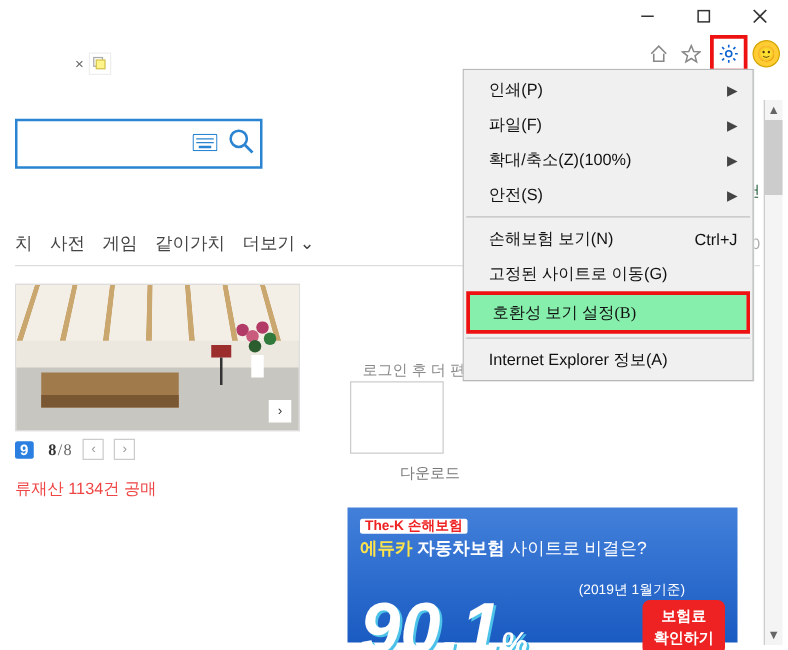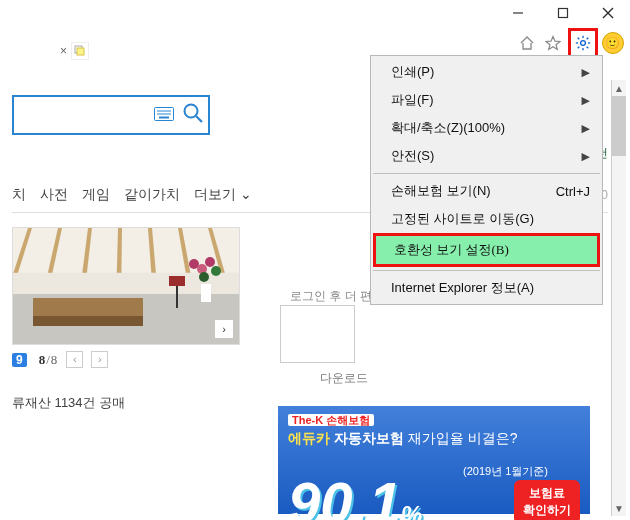--- a/index.html
+++ b/index.html
@@ -58,21 +58,21 @@
 .photo .flowers .p1{left:0;top:2px;} .photo .flowers .p2{left:8px;top:7px;background:#c95c7d;}
 .photo .flowers .p3{left:16px;top:0;} .photo .flowers .p4{left:22px;top:9px;background:#327a3b;}
 .photo .flowers .p5{left:10px;top:15px;background:#2c5d2e;}
 .photo .flowers .vase{position:absolute;bottom:0;left:12px;width:10px;height:18px;background:#fff;}
 .photo .arrow{position:absolute;bottom:6px;right:6px;background:#fff;color:#333;font-size:11px;width:18px;height:18px;display:flex;align-items:center;justify-content:center;}
 .headline{ margin-top:6px; display:flex; align-items:center; gap:6px; font-size:13px; color:#444;}
 .headline .cat{background:#2a7fe0;color:#fff;padding:0 4px;font-size:12px;border-radius:2px;font-weight:bold;}
 .pager{margin-left:6px;letter-spacing:1px;color:#666;font-family:Liberation Serif, serif;}
 .pager b{color:#333;}
 .page-arrow{display:inline-block;width:17px;height:17px;border:1px solid #ccc;text-align:center;line-height:15px;color:#999;font-size:11px;margin-left:2px;}
-.small-news{margin-top:26px;font-size:13px;color:#404040;}
+.small-news{margin-top:14px;font-size:13px;color:#ef4444;}
 .small-news div{margin-top:6px;}
 
 .login-prompt{position:absolute;top:288px;left:290px;font-size:12px;color:#888;}
 .login-box{position:absolute;top:305px;left:280px;width:75px;height:58px;border:1px solid #ccc;}
 .signup-link{position:absolute;top:370px;left:320px;font-size:12px;color:#777;}
 
 .banner{ position:absolute; top:406px; left:278px; width:312px; height:108px; background:linear-gradient(#4280da,#1a5bc2); color:#fff; padding:6px 10px;}
 .banner .thek{background:#fff;color:#e22;font-size:11px;font-weight:bold;padding:0 4px;border-radius:2px;}
 .banner .line1{margin-top:2px;font-size:14px;}
 .banner .line1 .ed{color:#ffe34a;font-weight:bold;}
@@ -214,21 +214,21 @@
   </div>
 </div>
 
 <div class="login-prompt">로그인 후 더 편</div>
 <div class="login-box"></div>
 <div class="signup-link">다운로드</div>
 
 <div class="banner">
   <span class="thek">The-K 손해보험</span>
   <div class="line1">
-    <span class="ed">에듀카</span><span class="car"> 자동차보험</span><span> 재가입율 비결은?</span>
+    <span class="ed">에듀카</span><span class="car"> 자동차보험</span><span> 사이트로 비결은?</span>
   </div>
   <div class="num90"><span>90.1</span><span style="font-size:24px">%</span></div>
   <div class="dates">(2019년 1월기준)</div>
   <div class="badge">
       <span>보험료</span>
       <span>확인하기</span>
     </div>
 </div>
 
 <div class="context-menu">

